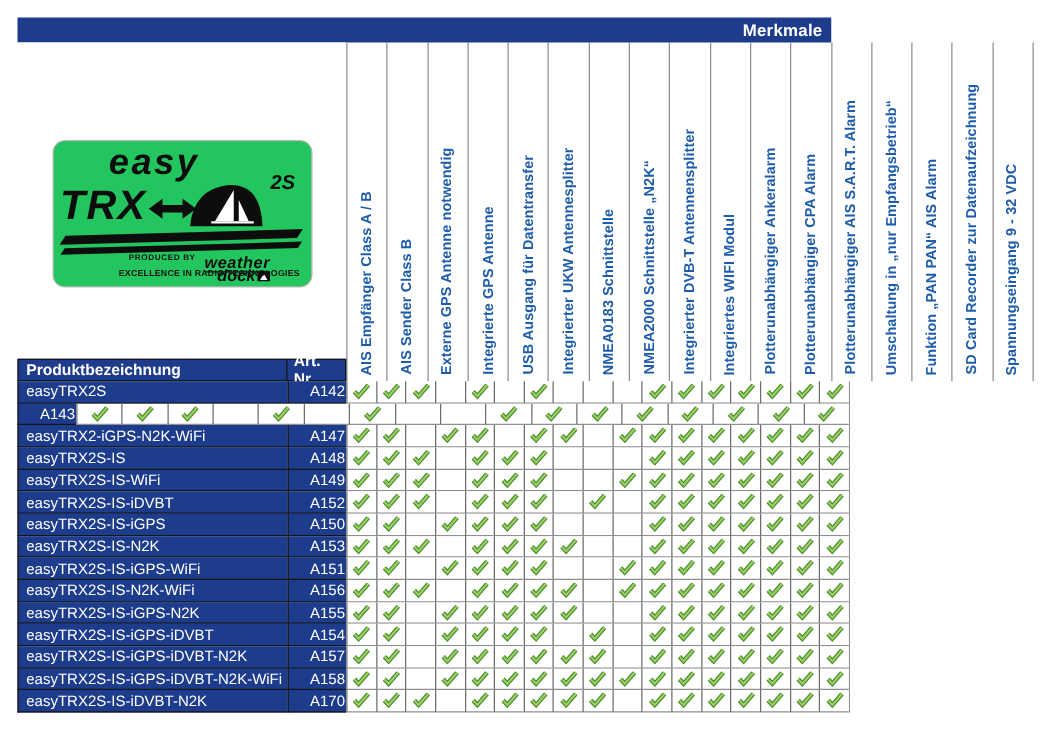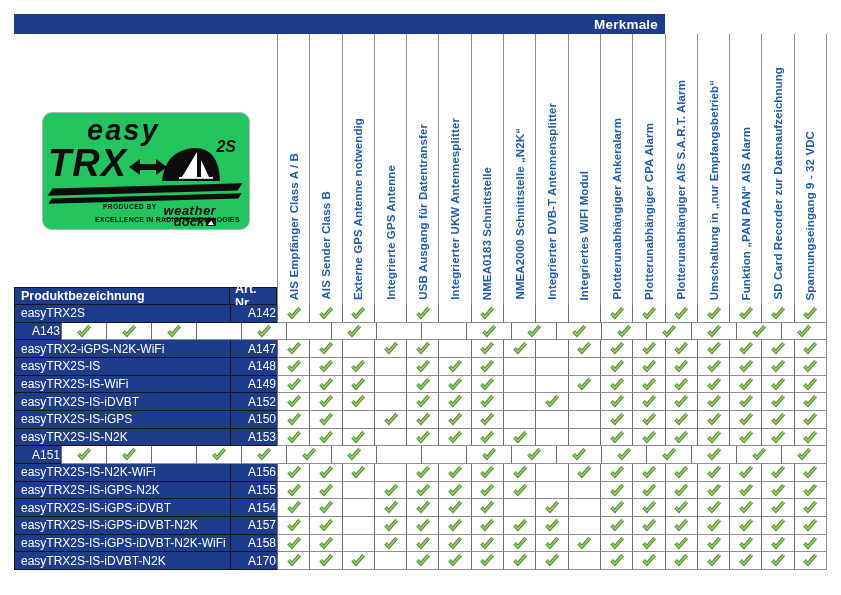--- a/index.html
+++ b/index.html
@@ -9,21 +9,21 @@
   
   .topbar{position:absolute;left:14px;top:14px;width:651px;height:20px;background:#1e3c8c;display:flex;align-items:center;justify-content:flex-end;}
   .topbar span{color:#fff;font-weight:bold;font-size:13.5px;padding-right:7px;letter-spacing:.2px;}
 
   
   .logo-panel{position:absolute;left:14px;top:34px;width:263px;height:253px;background:#fff;}
   .logo-box{position:absolute;left:28px;top:78px;width:206px;height:116px;background:#22c55e;border:1.5px solid #b5b5b5;border-radius:10px;overflow:hidden;}
   .lg-easy{position:absolute;left:44px;top:1px;font-size:29px;font-weight:bold;font-style:italic;letter-spacing:2px;color:#0d0d0d;}
   .lg-2s{position:absolute;right:13px;top:9px;font-size:16px;font-weight:bold;font-style:italic;color:#0d0d0d;margin-top:16px;}
   .lg-trxrow{position:absolute;left:5px;top:26px;display:flex;align-items:center;}
-  .lg-trx{font-size:38px;font-weight:bold;font-style:italic;letter-spacing:1px;color:#0d0d0d;line-height:1;}
+  .lg-trx{font-size:33px;font-weight:bold;font-style:italic;letter-spacing:1px;color:#0d0d0d;line-height:1;}
   .lg-emblem{margin-left:2px;margin-top:4px;}
   .lg-stripe{position:absolute;left:7px;width:190px;background:#0d0d0d;transform:rotate(-1.6deg) skewX(-35deg);}
   .lg-stripe.s1{top:73px;height:7px;}
   .lg-stripe.s2{top:83px;height:5px;}
   .lg-prodrow{position:absolute;left:60px;top:90px;display:flex;align-items:flex-start;}
   .lg-prodby{font-size:6.5px;font-weight:bold;letter-spacing:.5px;color:#111;margin-right:7px;margin-bottom:5px;}
   .wd-block{text-align:right;line-height:.82;color:#0d0d0d;}
   .wd-top{font-size:13px;font-weight:bold;font-style:italic;letter-spacing:.5px;border-bottom:1.5px solid #0d0d0d;}
   .wd-bottom{font-size:13px;font-weight:bold;font-style:italic;display:flex;justify-content:flex-end;align-items:center;}
   .wd-sail{width:10px;height:8px;background:#0d0d0d;margin-left:2px;position:relative;}
@@ -34,21 +34,21 @@
   .feat-headers{position:absolute;left:277px;top:34px;width:550px;height:271px;display:flex;border-right:1.5px solid #8f8f8f;box-sizing:border-box;}
   .feat-col{flex:1 1 0;position:relative;border-left:1.5px solid #8f8f8f;box-sizing:border-box;}
   .feat-col .rot{position:absolute;bottom:5px;left:50%;transform:translateX(-50%) rotate(180deg);writing-mode:vertical-rl;white-space:nowrap;font-size:11.5px;font-weight:bold;color:#1d5bab;letter-spacing:.1px;}
 
   
   .hdr-row{position:absolute;left:14px;top:287px;width:263px;height:18px;display:flex;box-sizing:border-box;border:1px solid #151515;background:#1e3c8c;}
   .hdr-name{width:215px;box-sizing:border-box;border-right:1.5px solid #151515;display:flex;align-items:center;padding-left:6px;color:#fff;font-weight:bold;font-size:12.5px;}
   .hdr-art{flex:1;display:flex;align-items:center;padding-left:5px;color:#fff;font-weight:bold;font-size:12.5px;}
 
   
-  .tbody{position:absolute;left:14px;top:305px;width:813px;height:265px;display:flex;flex-direction:column;border-right:1.5px solid #8f8f8f;box-sizing:border-box;justify-content:space-between;}
+  .tbody{position:absolute;left:14px;top:305px;width:666px;height:265px;display:flex;flex-direction:column;border-right:1.5px solid #8f8f8f;box-sizing:border-box;justify-content:space-between;}
   .trow{flex:1 1 0;display:flex;box-sizing:border-box;}
   .cell-name{width:216px;box-sizing:border-box;background:#1e3c8c;border-bottom:1.5px solid #151515;border-left:1px solid #151515;display:flex;align-items:center;padding-left:6px;color:#fff;font-size:12px;}
   .cell-art{width:47px;box-sizing:border-box;background:#1e3c8c;border-bottom:1.5px solid #151515;border-left:1.5px solid #151515;display:flex;align-items:center;padding-left:17px;color:#fff;font-size:12px;}
   .cell-feat{flex:1 1 0;box-sizing:border-box;background:#fff;border-left:1.5px solid #6d6d6d;border-bottom:1.5px solid #8f8f8f;display:flex;align-items:center;justify-content:center;}
   .check{transform:rotate(2deg);display:block;}
 </style>
 </head>
 <body>
 
 <div class="page">
@@ -845,20 +845,21 @@
           </svg>
         </div>
         <div class="cell-feat">
           <svg class="check" width="14" height="13" viewBox="0 0 14 13">
             <path d="M1.5 6.5 L5 10 L12.5 0.8" fill="none" stroke="#4c8c2b" stroke-width="3.6"></path>
             <path d="M1.5 6.5 L5 10 L12.5 0.8" fill="none" stroke="#9ad168" stroke-width="1.6"></path>
           </svg>
         </div>
       </div>
       <div class="trow">
+        <div class="cell-name">easyTRX2S-IS-iGPS-WiFi</div>
         <div class="cell-art">A151</div>
         <div class="cell-feat">
           <svg class="check" width="14" height="13" viewBox="0 0 14 13">
             <path d="M1.5 6.5 L5 10 L12.5 0.8" fill="none" stroke="#4c8c2b" stroke-width="3.6"></path>
             <path d="M1.5 6.5 L5 10 L12.5 0.8" fill="none" stroke="#9ad168" stroke-width="1.6"></path>
           </svg>
         </div>
         <div class="cell-feat">
           <svg class="check" width="14" height="13" viewBox="0 0 14 13">
             <path d="M1.5 6.5 L5 10 L12.5 0.8" fill="none" stroke="#4c8c2b" stroke-width="3.6"></path>

